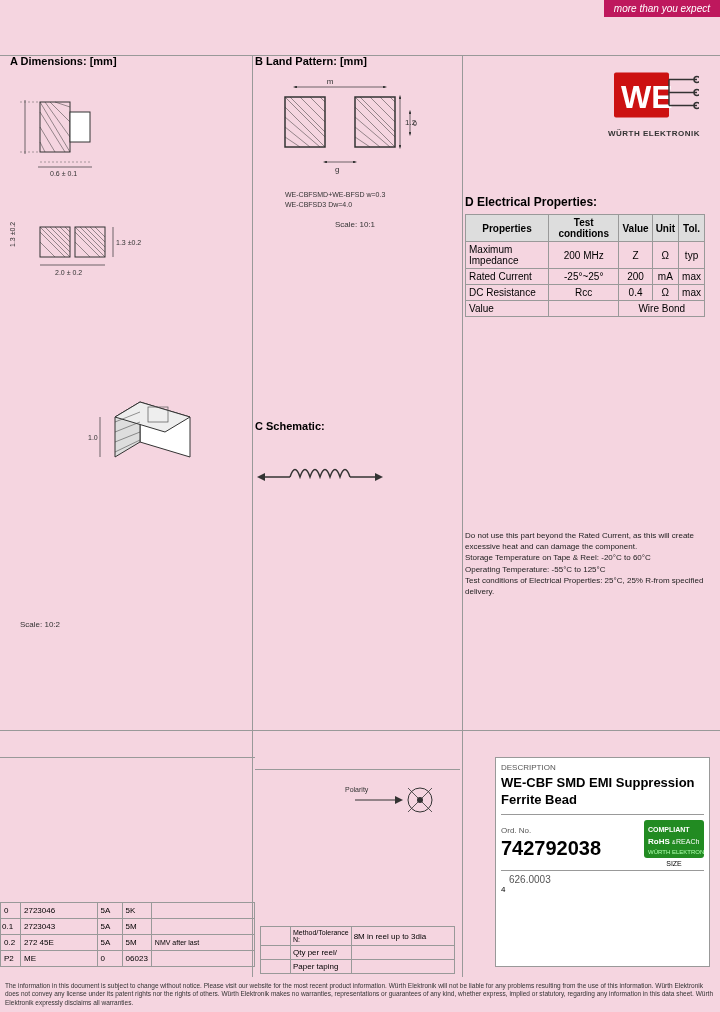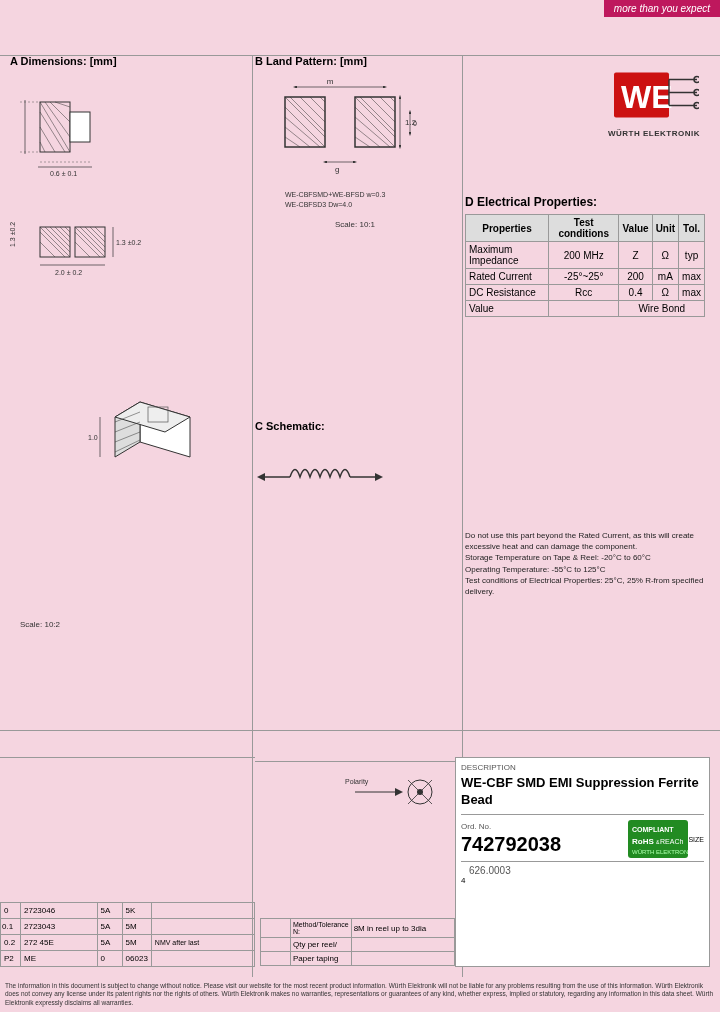--- a/index.html
+++ b/index.html
@@ -155,21 +155,21 @@
       margin-bottom: 5px;
     }
 
     .part-number {
       font-size: 20px;
       font-weight: bold;
     }
 
     .compliance-badge {
       display: flex;
-      flex-direction: row;
+      flex-direction: column;
       align-items: center;
       font-size: 7px;
     }
 
     
     .footer-text {
       position: absolute;
       bottom: 5px;
       left: 5px;
       right: 5px;
@@ -437,21 +437,21 @@
   <div class="general-info-text">
     Do not use this part beyond the Rated Current, as this will create excessive heat and can damage the component.<br>
     Storage Temperature on Tape &amp; Reel: -20°C to 60°C<br>
     Operating Temperature: -55°C to 125°C<br>
     Test conditions of Electrical Properties: 25°C, 25% R-from specified delivery.
   </div>
 </div>
 
 <div style="position:absolute; bottom: 45px; left: 0; right: 0; height: 210px;">
 
-  <div style="position:absolute; left:255px; top:4px; width:205px; height:210px; border-top:1px solid #999;">
+  <div style="position:absolute; left:255px; top:12px; width:205px; height:210px; border-top:1px solid #999;">
     <svg width="205" height="100">
 
       <line x1="100" y1="30" x2="140" y2="30" stroke="#333" stroke-width="1"></line>
       <polygon points="140,26 140,34 148,30" fill="#333"></polygon>
 
       <circle cx="165" cy="30" r="12" fill="none" stroke="#333" stroke-width="1"></circle>
       <circle cx="165" cy="30" r="3" fill="#333"></circle>
       <line x1="153" y1="18" x2="177" y2="42" stroke="#333" stroke-width="0.8"></line>
       <line x1="177" y1="18" x2="153" y2="42" stroke="#333" stroke-width="0.8"></line>
       <text x="90" y="22" font-size="7" fill="#333">Polarity</text>
@@ -507,21 +507,21 @@
           <td style="border:1px solid #999; padding:3px;">P2</td>
           <td style="border:1px solid #999; padding:3px;">ME</td>
           <td style="border:1px solid #999; padding:3px;">0</td>
           <td style="border:1px solid #999; padding:3px;">06023</td>
           <td style="border:1px solid #999; padding:3px;"></td>
         </tr>
       </tbody>
     </table>
   </div>
 
-  <div class="product-box" style="position:absolute; right:10px; top:0; width:255px; height:210px;">
+  <div class="product-box" style="position:absolute; right:10px; top:0; width:215px; height:210px;">
     <div class="product-desc-small">DESCRIPTION</div>
     <div class="product-name">WE-CBF SMD EMI Suppression Ferrite Bead</div>
 
     <hr class="divider-line">
 
     <div style="display:flex; justify-content:space-between; align-items:center; margin-top:5px;">
       <div>
         <div style="font-size:8px; color:#555; margin-bottom:2px;">Ord. No.</div>
         <div class="part-number">742792038</div>
       </div>

